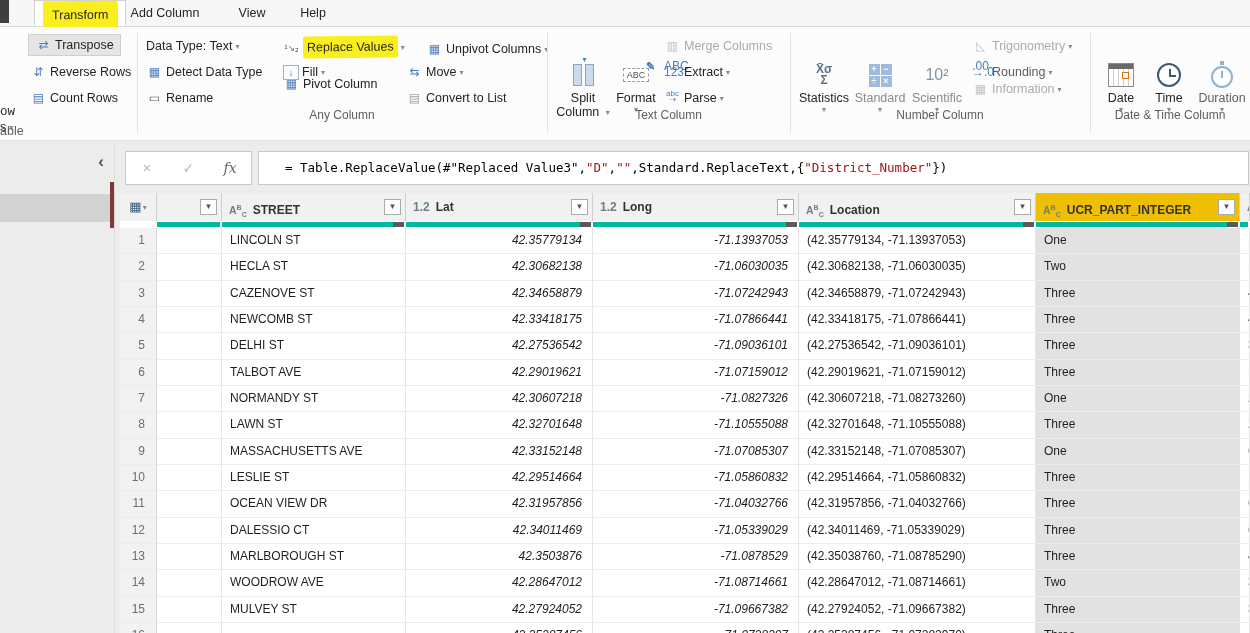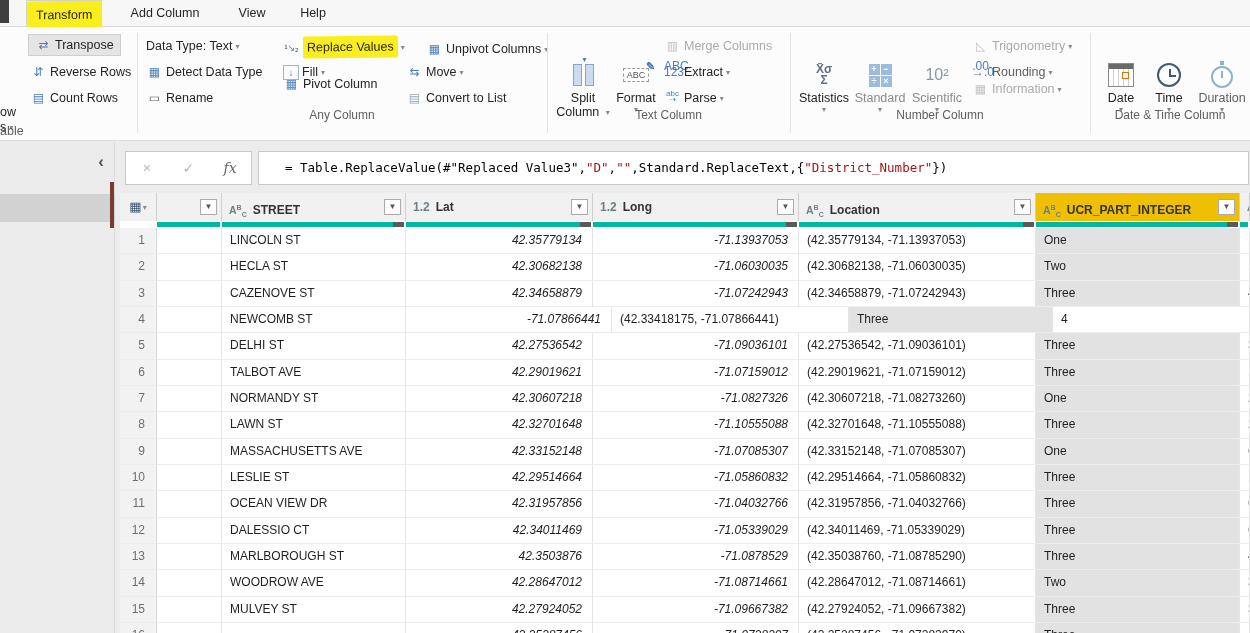--- a/index.html
+++ b/index.html
@@ -87,31 +87,31 @@
   .cell.selcell{background:#e2e2e2;}
   .c-num{width:37px;flex:none;} .c-blank{width:65px;flex:none;} .c-street{width:184px;flex:none;}
   .c-lat{width:187px;flex:none;} .c-long{width:206px;flex:none;} .c-location{width:237px;flex:none;}
   .c-ucr{width:204px;flex:none;} .c-last{flex:1;min-width:0;}
 </style>
 </head>
 <body>
 
 <div class="tabbar">
   <div class="file-sliver"></div>
-  <div class="tab selected" style="left:26px;width:76px;text-align:center;">
+  <div class="tab selected" style="left:34px;width:92px;text-align:center;">
     <span class="marker">Transform</span>
   </div>
   <div class="tab" style="left:126px;width:78px;">Add Column</div>
   <div class="tab" style="left:230px;width:44px;">View</div>
   <div class="tab" style="left:293px;width:40px;">Help</div>
 </div>
 
 <div class="ribbon">
 
-  <div class="frag" style="left:0;top:78px;">ow</div>
+  <div class="frag" style="left:0;top:78px;font-family:Liberation Mono, monospace;">ow</div>
   <div class="frag" style="left:0;top:93px;"><span>s</span><span class="car">▾</span></div>
   <div class="frag" style="left:0;bottom:2px;color:#605e5c;">able</div>
 
   <div class="ri btn-box" style="left:28px;top:7px;">
     <span class="ic">⇄</span><span>Transpose</span>
   </div>
   <div class="ri" style="left:30px;top:35px;">
     <span class="ic">⇵</span><span>Reverse Rows</span>
   </div>
   <div class="ri" style="left:30px;top:61px;">
@@ -314,20 +314,21 @@
         <div class="cell c-lat r">42.34658879</div>
         <div class="cell c-long r">-71.07242943</div>
         <div class="cell c-location">(42.34658879, -71.07242943)</div>
         <div class="cell c-ucr selcell">Three</div>
         <div class="cell c-last">4</div>
       </div>
       <div class="trow">
         <div class="cell c-num num">4</div>
         <div class="cell c-blank"></div>
         <div class="cell c-street">NEWCOMB ST</div>
+        <div class="cell c-lat r">42.33418175</div>
         <div class="cell c-long r">-71.07866441</div>
         <div class="cell c-location">(42.33418175, -71.07866441)</div>
         <div class="cell c-ucr selcell">Three</div>
         <div class="cell c-last">4</div>
       </div>
       <div class="trow">
         <div class="cell c-num num">5</div>
         <div class="cell c-blank"></div>
         <div class="cell c-street">DELHI ST</div>
         <div class="cell c-lat r">42.27536542</div>

